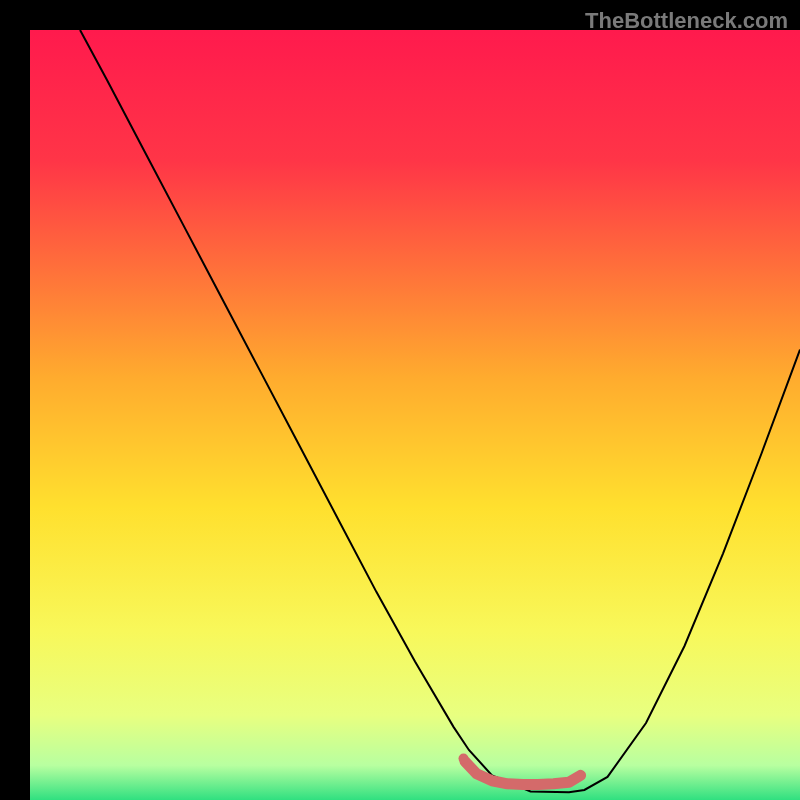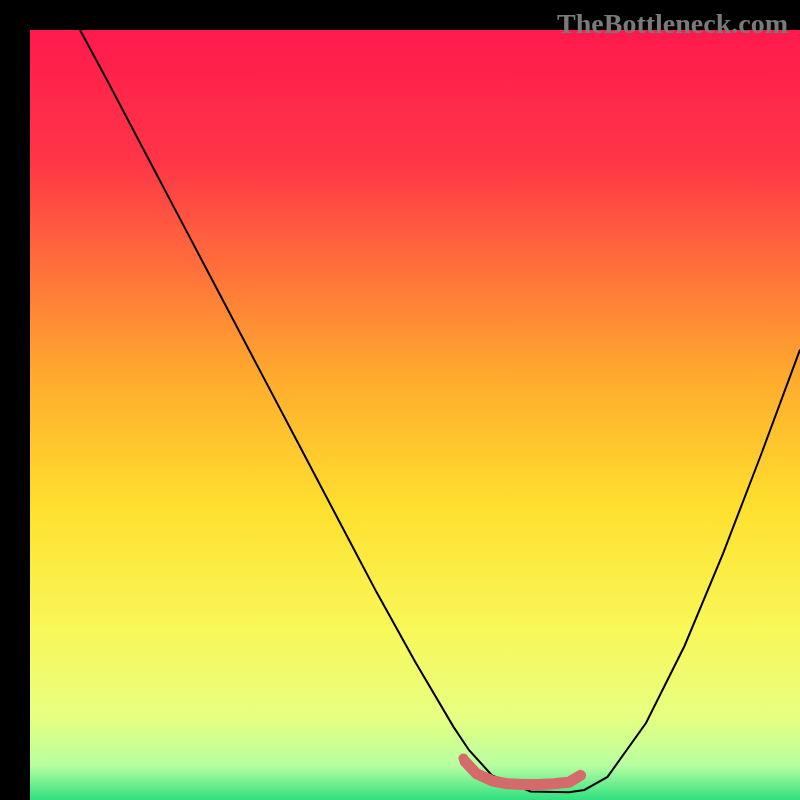--- a/index.html
+++ b/index.html
@@ -8,22 +8,22 @@
     background: #000;
     width: 800px;
     height: 800px;
     overflow: hidden;
     position: relative;
   }
   .watermark {
     position: absolute;
     top: 8px;
     right: 12px;
-    font-family: Liberation Serif, serif;
-    font-size: 28px;
+    font-family: Liberation Sans, sans-serif;
+    font-size: 22px;
     font-weight: bold;
     color: #7a7a7a;
     z-index: 10;
   }
   .plot-area {
     position: absolute;
     left: 30px;
     top: 30px;
     width: 770px;
     height: 770px;

